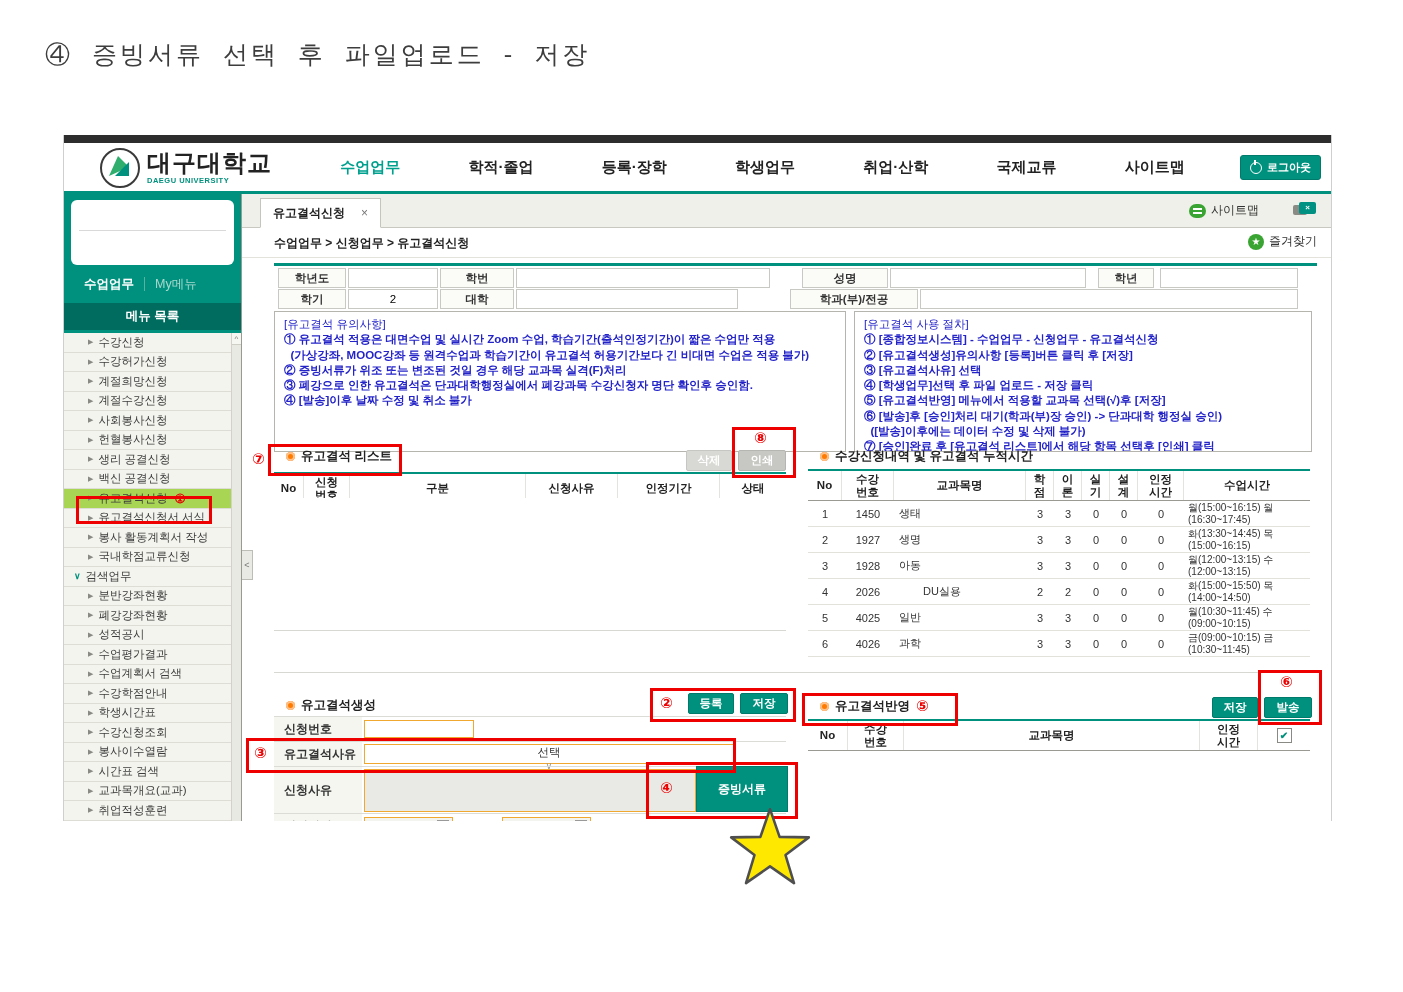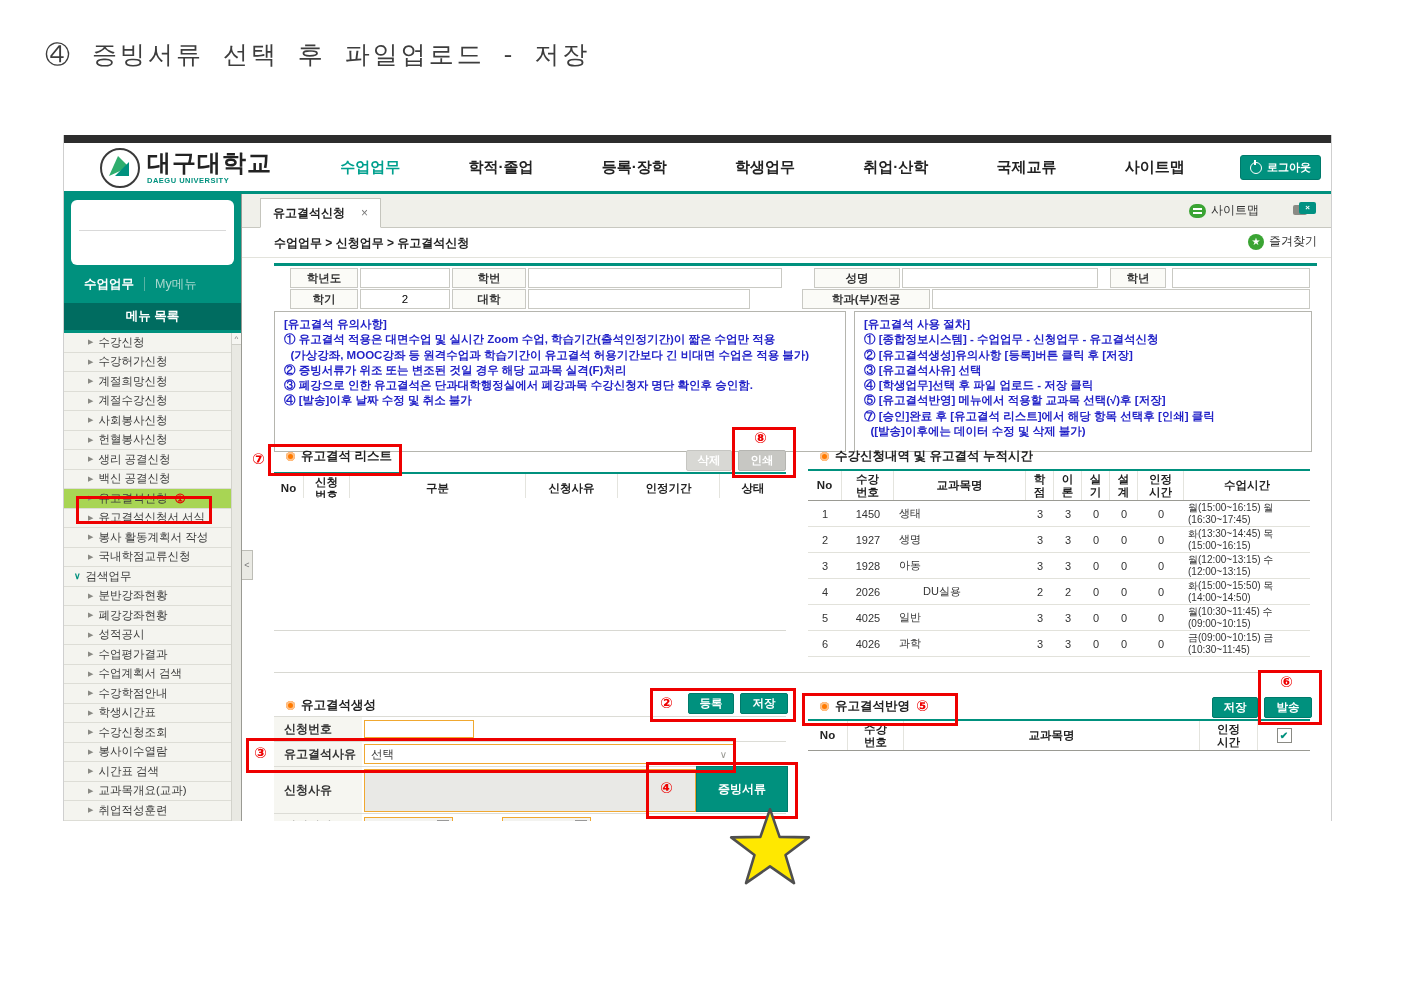--- a/index.html
+++ b/index.html
@@ -67,33 +67,33 @@
     font-size:8px;font-weight:700;text-align:center;line-height:12px;}
   .crumbrow{position:absolute;left:0;right:0;top:33px;height:30px;border-bottom:1px solid #e3e3dc;}
   .crumb{position:absolute;left:32px;top:8px;font-size:12px;font-weight:700;color:#222;}
   .fav{position:absolute;right:14px;top:6px;display:flex;align-items:center;gap:5px;font-size:12px;color:#333;cursor:pointer;}
   .favico{width:16px;height:16px;border-radius:50%;background:#3aa433;color:#fff;font-size:10px;text-align:center;line-height:16px;}
 
   .content{position:absolute;left:0;right:0;top:63px;bottom:0;}
 
   
   .sform{position:absolute;left:32px;top:6px;width:1043px;height:43px;border-top:3px solid #00917e;}
-  .frow{position:absolute;left:12px;right:0;height:21px;}
+  .frow{position:absolute;left:0;right:0;height:21px;}
   .fr1{top:1px;} .fr2{top:22px;}
   .fcell{position:absolute;top:1px;height:18px;border:1px solid #c9c9c3;font-size:11.5px;display:flex;align-items:center;justify-content:center;}
   .flabel{background:#fbfbf7;font-weight:700;color:#333;}
   .finput{background:#fff;color:#222;}
   .finput input{border:none;outline:none;width:100%;height:100%;text-align:center;font-size:11.5px;font-family:inherit;background:transparent;}
 
   
   .notice{position:absolute;top:54px;height:129px;border:1px solid #b5b5ae;background:#fff;padding:5px 9px;
     color:#2323c8;font-size:11.5px;font-weight:700;line-height:1.33;overflow:hidden;}
   .ntl{left:32px;width:552px;}
   .ntr{left:612px;width:438px;}
-  .ntitle{font-weight:700;}
+  .ntitle{font-weight:400;}
   .nline{white-space:pre-wrap;}
 
   
   .sect{position:absolute;display:flex;align-items:center;gap:6px;font-size:12.5px;font-weight:800;color:#222;}
   .dot{width:9px;height:9px;border-radius:50%;background:#ff7a00;box-shadow:inset 0 0 0 2px #ffc188;}
   .btn{position:absolute;height:19px;border-radius:2px;font-size:11.5px;font-weight:700;color:#fff;
     display:flex;align-items:center;justify-content:center;cursor:pointer;}
   .btn.teal{background:#00917e;border:1px solid #007a6b;}
   .btn.gray1{background:#d8d8d4;border:1px solid #c6c6c2;}
   .btn.gray2{background:#c7c7c3;border:1px solid #b5b5b1;}
@@ -113,21 +113,21 @@
   .g-apply{grid-template-columns:40px 56px 296px 58px 52px;}
   .hr-split{position:absolute;left:32px;right:22px;top:415px;border-top:1px solid #d8d8d2;}
   .listbody{position:absolute;left:32px;top:241px;width:512px;height:132px;border-bottom:1px solid #d8d8d2;background:#fff;}
 
   
   .cf-row{position:absolute;left:32px;width:512px;border-top:1px solid #dcdcd6;}
   .cf-label{position:absolute;left:0;top:0;bottom:0;width:88px;background:#f6f6f1;font-size:12px;font-weight:700;color:#333;
     display:flex;align-items:center;padding-left:10px;box-sizing:border-box;}
   .oinput{position:absolute;border:1.5px solid #f0a830;background:#fff;height:16px;}
   .osel{position:absolute;border:1.5px solid #f0a830;background:#fff;height:18px;display:flex;align-items:center;
-    justify-content:space-between;font-size:11.5px;color:#333;padding:0 6px;cursor:pointer;}
+    justify-content:space-between;font-size:11.5px;color:#333;padding:0 6px;cursor:pointer;flex-direction:column;}
   .osel .chev{color:#9a9a94;font-size:10px;}
   .otext{position:absolute;border:1.5px solid #f0a830;background:#e9e9e6;}
   .dt{position:absolute;border:1.5px solid #f0a830;background:#f3f3f0;height:15px;display:flex;align-items:center;justify-content:flex-end;padding-right:3px;}
   .cal{width:10px;height:9px;border:1px solid #999;background:#fff;position:relative;}
   .cal::before{content:"";position:absolute;left:0;top:0;right:0;height:2.5px;background:#bbb;}
   .tilde{position:absolute;font-size:11px;color:#333;}
 
   .attach-btn{position:absolute;background:#00917e;border:1px solid #007a6b;color:#fff;font-size:12px;font-weight:700;
     display:flex;align-items:center;justify-content:center;cursor:pointer;}
 
@@ -367,22 +367,23 @@
           <div class="nline">③ 폐강으로 인한 유고결석은 단과대학행정실에서 폐강과목 수강신청자 명단 확인후 승인함.</div>
           <div class="nline">④ [발송]이후 날짜 수정 및 취소 불가</div>
         </div>
         <div class="notice ntr">
           <div class="ntitle">[유고결석 사용 절차]</div>
           <div class="nline">① [종합정보시스템] - 수업업무 - 신청업무 - 유고결석신청</div>
           <div class="nline">② [유고결석생성]유의사항 [등록]버튼 클릭 후 [저장]</div>
           <div class="nline">③ [유고결석사유] 선택</div>
           <div class="nline">④ [학생업무]선택 후 파일 업로드 - 저장 클릭</div>
           <div class="nline">⑤ [유고결석반영] 메뉴에서 적용할 교과목 선택(√)후 [저장]</div>
+          <div class="nline">⑥ [발송]후 [승인]처리 대기(학과(부)장 승인) -&gt; 단과대학 행정실 승인)</div>
+          <div class="nline">  ([발송]이후에는 데이터 수정 및 삭제 불가)</div>
           <div class="nline">⑦ [승인]완료 후 [유고결석 리스트]에서 해당 항목 선택후 [인쇄] 클릭</div>
-          <div class="nline">  ([발송]이후에는 데이터 수정 및 삭제 불가)</div>
 
         </div>
 
         <div class="sect" style="left:44px;top:191px;">
           <span class="dot"></span>
           <span>유고결석 리스트</span>
         </div>
         <div class="btn gray1" style="left:444px;top:193px;width:44px;">삭제</div>
         <div class="btn gray2" style="left:496px;top:193px;width:46px;">인쇄</div>
 

